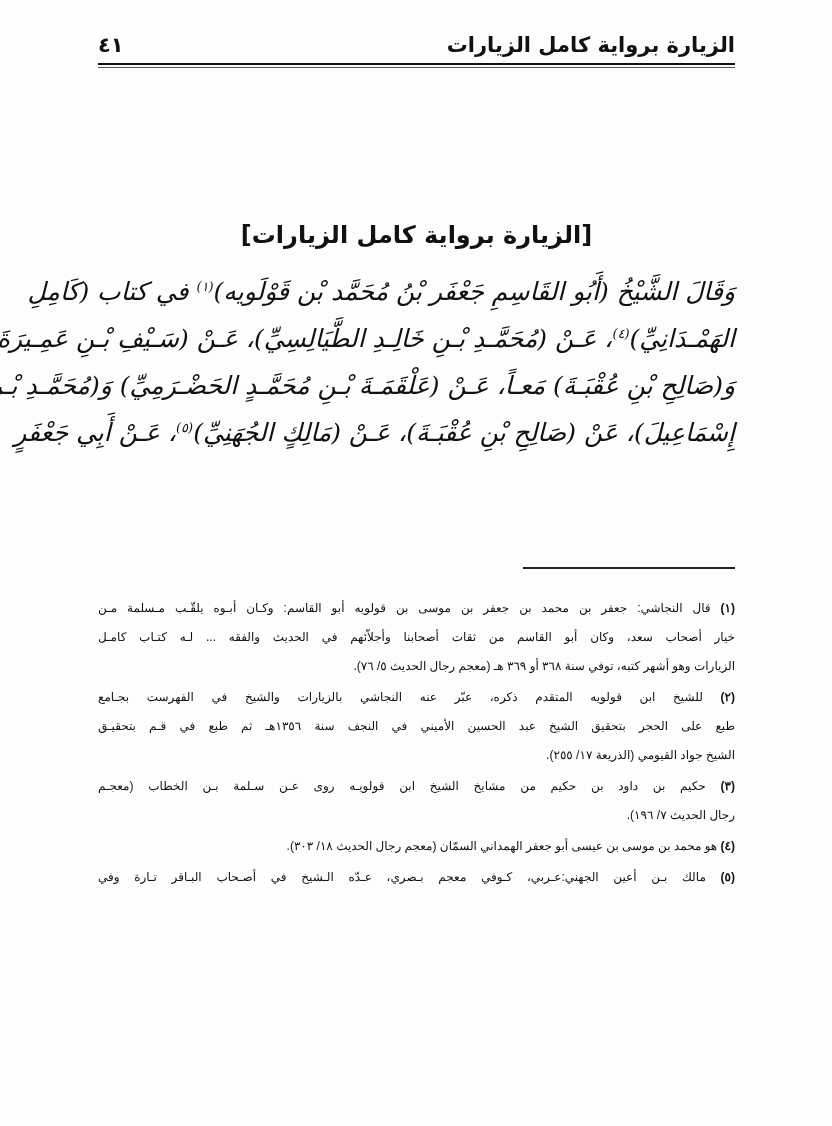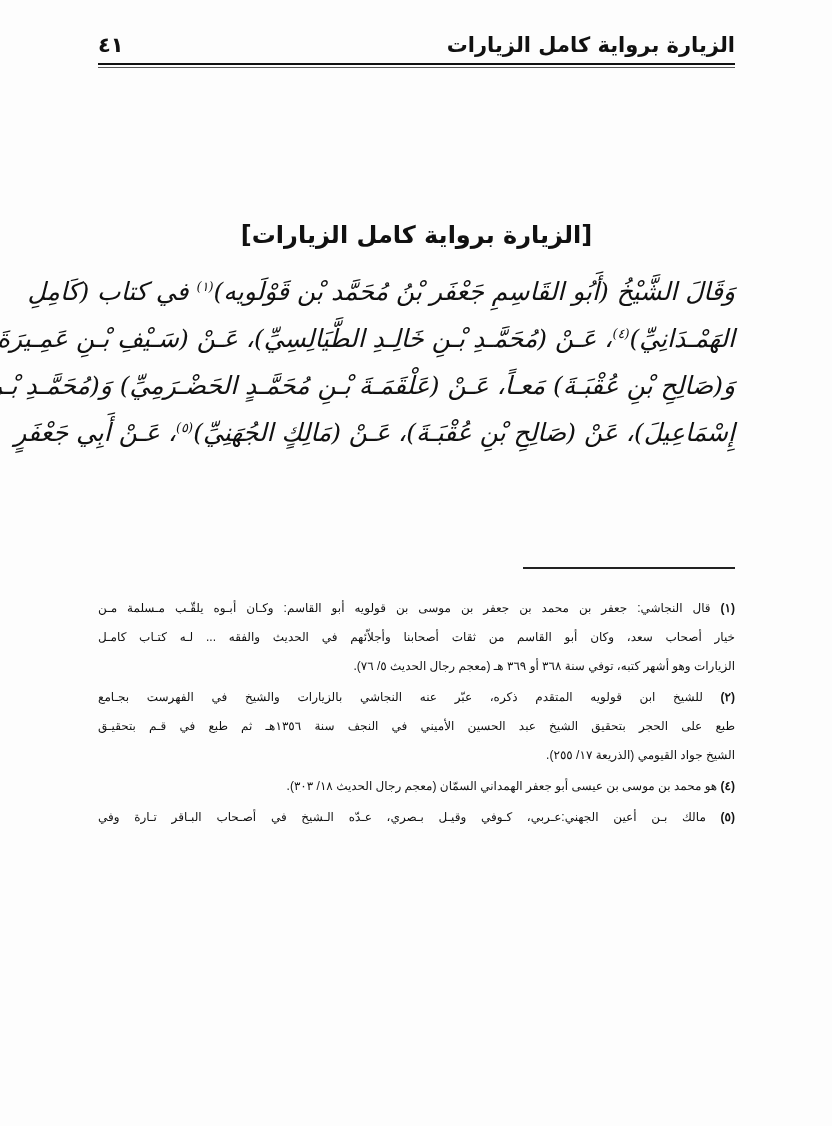--- a/index.html
+++ b/index.html
@@ -157,20 +157,24 @@
       <span class="fn-line"><span class="fn-num">(١)</span> <span>قال النجاشي: جعفر بن محمد بن جعفر بن موسى بن قولويه أبو القاسم: وكـان أبـوه يلقّـب مـسلمة مـن</span></span>
       <span class="fn-line">خيار أصحاب سعد، وكان أبو القاسم من ثقات أصحابنا وأجلاّئهم في الحديث والفقه ... لـه كتـاب كامـل</span>
       <span class="fn-line last">الزيارات وهو أشهر كتبه، توفي سنة ٣٦٨ أو ٣٦٩ هـ (معجم رجال الحديث ٥/ ٧٦).</span>
     </div>
     <div class="footnote">
       <span class="fn-line"><span class="fn-num">(٢)</span> <span>للشيخ ابن قولويه المتقدم ذكره، عبّر عنه النجاشي بالزيارات والشيخ في الفهرست بجـامع</span></span>
       <span class="fn-line">طبع على الحجر بتحقيق الشيخ عبد الحسين الأميني في النجف سنة ١٣٥٦هـ ثم طبع في قـم بتحقيـق</span>
       <span class="fn-line last">الشيخ جواد القيومي (الذريعة ١٧/ ٢٥٥).</span>
     </div>
     <div class="footnote">
+      <span class="fn-line"><span class="fn-num">(٣)</span> <span>حكيم بن داود بن حكيم من مشايخ الشيخ ابن قولويـه روى عـن سـلمة بـن الخطاب (معجـم</span></span>
+      <span class="fn-line last">رجال الحديث ٧/ ١٩٦).</span>
+    </div>
+    <div class="footnote">
       <span class="fn-line last"><span class="fn-num">(٤)</span> <span>هو محمد بن موسى بن عيسى أبو جعفر الهمداني السمّان (معجم رجال الحديث ١٨/ ٣٠٣).</span></span>
     </div>
     <div class="footnote">
-      <span class="fn-line"><span class="fn-num">(٥)</span> <span>مالك بـن أعين الجهني:عـربي، كـوفي وقيـل بـصري، عـدّه الـشيخ في أصـحاب البـاقر تـارة وفي</span></span>
+      <span class="fn-line"><span class="fn-num">(٥)</span> <span>مالك بـن أعين الجهني:عـربي، كـوفي معجم بـصري، عـدّه الـشيخ في أصـحاب البـاقر تـارة وفي</span></span>
     </div>
   </div>
 
 </div>
 
 </body></html>

